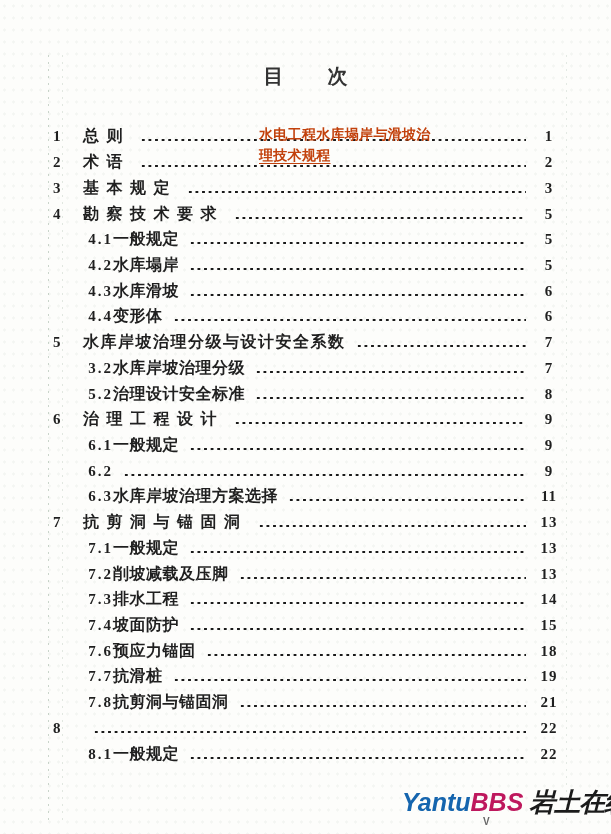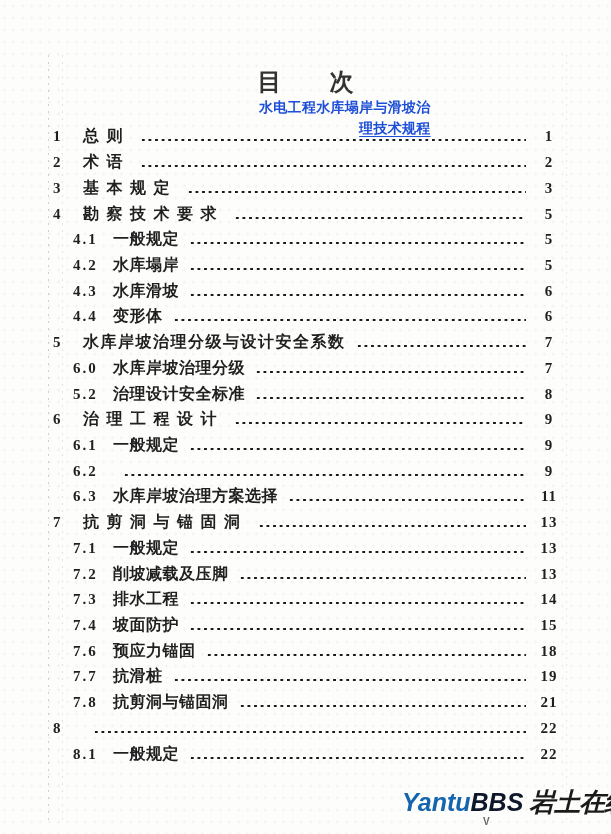--- a/index.html
+++ b/index.html
@@ -15,42 +15,42 @@
   .scan-line{position:absolute;top:55px;bottom:10px;width:1px;
     background-image:linear-gradient(rgba(140,165,145,.45) 2px, transparent 2px);
     background-size:1px 7px;}
   .scan-line.l1{left:48px;}
   .scan-line.l2{left:62px;opacity:.55;}
   .scan-line.r1{left:566px;opacity:.5;}
 
   
   .doc-title{
     position:absolute;top:50px;left:0;width:100%;
-    text-align:center;font-size:24px;font-weight:bold;color:#333;
+    text-align:center;font-size:20px;font-weight:bold;color:#333;
     letter-spacing:12px;padding-left:12px;box-sizing:border-box;
     font-family:"Liberation Serif","DejaVu Serif",serif;
   }
 
   
   .annotation{
     position:absolute;left:259px;top:97px;z-index:5;
     font-family:"Liberation Sans","DejaVu Sans",sans-serif;
     font-size:14px;line-height:21px;letter-spacing:.3px;
     font-weight:bold;
   }
   .annotation .ln{display:block;}
-  .annotation .ln.underlined{text-decoration:underline;text-underline-offset:3px;text-align:right;}
+  .annotation .ln.underlined{text-decoration:underline;text-underline-offset:3px;}
 
   
   .toc{position:absolute;left:53px;top:124px;width:511px;}
   .toc-row{display:flex;align-items:center;height:25.72px;font-size:16px;font-weight:700;}
   .toc-row .num{flex:none;letter-spacing:1px;font-size:15px;}
   .toc-row.l1 .num{width:30px;}
   .toc-row.l2{padding-left:20px;}
-  .toc-row.l2 .num{width:40px;letter-spacing:2px;}
+  .toc-row.l2 .num{width:40px;letter-spacing:2px;text-align:right;}
   .toc-row .label{flex:none;white-space:nowrap;letter-spacing:.5px;}
   .toc-row.l1 .label{letter-spacing:1.5px;}
   .toc-row.l1.spaced .label{letter-spacing:7.5px;}
   .toc-row .leader{
     flex:1;height:4px;margin:7px 8px 0 10px;
     background-image:radial-gradient(circle, #1a1a1a 1.15px, transparent 1.45px);
     background-size:6.6px 4px;background-repeat:repeat-x;background-position:left center;
   }
   .toc-row .page{flex:none;width:30px;text-align:center;font-size:15px;letter-spacing:1px;}
 
@@ -69,21 +69,21 @@
 </style>
 </head>
 <body>
 
 <div class="scan-line l1"></div>
 <div class="scan-line l2"></div>
 <div class="scan-line r1"></div>
 
 <h1 class="doc-title">目　次</h1>
 
-<div class="annotation" style="color: #1d4ed8;">
+<div class="annotation" style="color: #c2410c; margin-top: 27px;">
   <span class="ln">水电工程水库塌岸与滑坡治</span>
   <span class="ln underlined">理技术规程</span>
 </div>
 
 <div class="toc">
     <div class="toc-row l1 spaced">
     <span class="num">1</span>
     <span class="label">总则</span>
     <span class="leader"></span>
     <span class="page">1</span>
@@ -130,21 +130,21 @@
     <span class="leader"></span>
     <span class="page">6</span>
   </div>
     <div class="toc-row l1">
     <span class="num">5</span>
     <span class="label">水库岸坡治理分级与设计安全系数</span>
     <span class="leader"></span>
     <span class="page">7</span>
   </div>
     <div class="toc-row l2">
-    <span class="num">6.0</span>
+    <span class="num">3.2</span>
     <span class="label">水库岸坡治理分级</span>
     <span class="leader"></span>
     <span class="page">7</span>
   </div>
     <div class="toc-row l2">
     <span class="num">5.2</span>
     <span class="label">治理设计安全标准</span>
     <span class="leader"></span>
     <span class="page">8</span>
   </div>
@@ -226,15 +226,15 @@
   </div>
     <div class="toc-row l2">
     <span class="num">8.1</span>
     <span class="label">一般规定</span>
     <span class="leader"></span>
     <span class="page">22</span>
   </div>
   </div>
 
 <div class="watermark">
-  <span style="color: rgb(21, 101, 174); margin-top: 13px;">Yantu</span><span style="color: #0f172a;">BBS</span><span class="wm-cjk" style="color: rgb(27, 27, 27);">岩土在线</span>
+  <span style="color: rgb(21, 101, 174); margin-top: 13px;">Yantu</span><span style="color: #be185d;">BBS</span><span class="wm-cjk" style="color: rgb(27, 27, 27);">岩土在线</span>
 </div>
 <div class="wm-artifact">V</div>
 
 </body></html>

